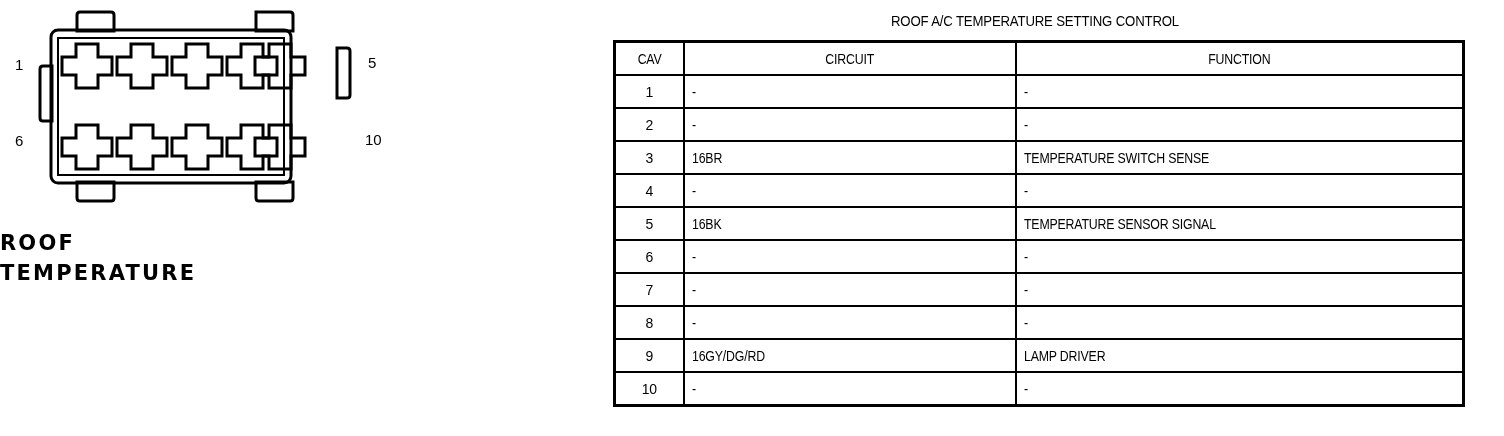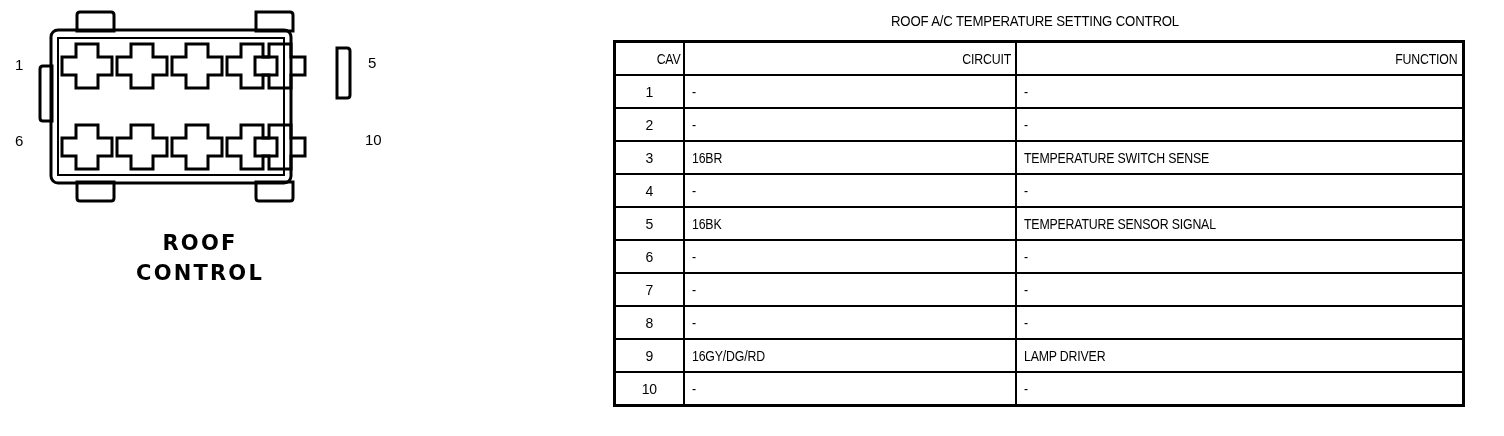--- a/index.html
+++ b/index.html
@@ -44,21 +44,20 @@
   #cav-label-1 { left: 15px;  top: 57px; }
   #cav-label-6 { left: 15px;  top: 133px; }
   #cav-label-5 { left: 368px; top: 55px; }
   #cav-label-10{ left: 365px; top: 132px; }
 
   #connector-name {
     position: absolute;
     left: 0;
     top: 228px;
     width: 400px;
-    text-align: center;
     font-family: "DejaVu Sans", sans-serif;
     font-size: 21px;
     font-weight: 700;
     letter-spacing: 2.2px;
     line-height: 30px;
     color: #000;
   }
   #connector-name .nm-line { display: block; white-space: nowrap; }
 
   
@@ -107,21 +106,21 @@
     font-family: "Liberation Sans", sans-serif;
     font-size: 14px;
     font-weight: 400;
     letter-spacing: -0.2px;
     color: #000;
     vertical-align: middle;
     overflow: hidden;
     white-space: nowrap;
   }
   #pinout-table th {
-    text-align: right;
+    text-align: center;
   }
   #pinout-table th .hdr-txt,
   #pinout-table td .cell-txt {
     display: inline-block;
     transform: scaleX(0.88);
   }
   #pinout-table th .hdr-txt { transform-origin: center; }
 
   #pinout-table td.cav-cell {
     text-align: center;
@@ -173,21 +172,21 @@
     </g>
   </svg>
 
   <span class="cav-label" id="cav-label-1">1</span>
   <span class="cav-label" id="cav-label-6">6</span>
   <span class="cav-label" id="cav-label-5">5</span>
   <span class="cav-label" id="cav-label-10">10</span>
 
   <div id="connector-name">
     <span class="nm-line">ROOF</span>
-    <span class="nm-line">CONTROL</span>
+    <span class="nm-line">TEMPERATURE</span>
   </div>
 </div>
 
 <div id="table-panel">
 
   <div id="table-title">ROOF A/C TEMPERATURE SETTING CONTROL</div>
 
   <table id="pinout-table">
     <colgroup>
       <col class="c-cav">

